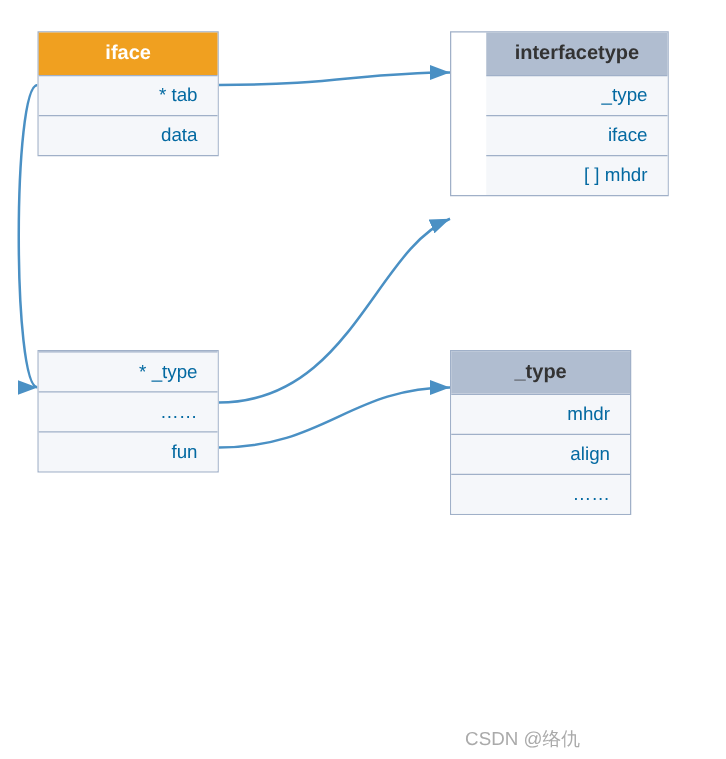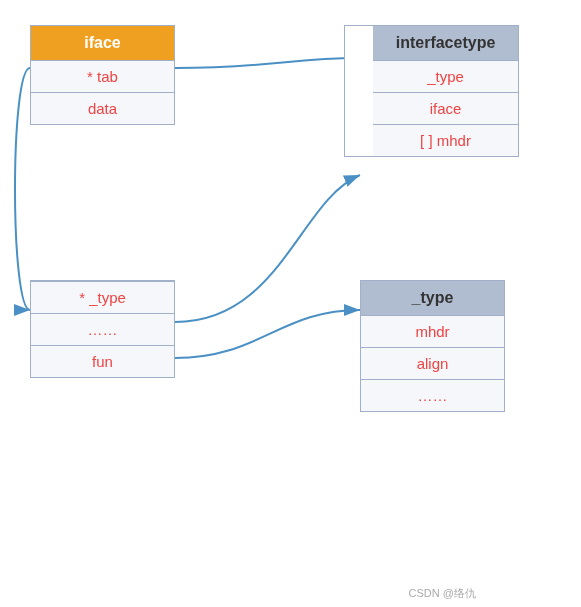--- a/index.html
+++ b/index.html
@@ -50,50 +50,50 @@
       background: #f0a020;
       color: #fff;
     }
 
     .struct-header.gray {
       background: #b0bdd0;
       color: #333;
     }
 
     .struct-row {
-      text-align: center;
+      text-align: right;
       padding: 7px 16px;
       border-top: 1.5px solid #a0b0c8;
       background: #f5f7fa;
-      color: #ef4444;
+      color: #0369a1;
       font-size: 15px;
     }
 
     
     .watermark {
       position: absolute;
       bottom: 6px;
-      right: 0;
-      font-size: 11px;
+      right: 12px;
+      font-size: 15px;
       color: #aaa;
       z-index: 10;
     }
   </style>
 </head>
 <body>
 
 <div class="diagram-container">
 
   <div class="struct-box" style="left:30px; top:25px; width:145px;">
     <div class="struct-header orange">iface</div>
     <div class="struct-row">* tab</div>
     <div class="struct-row">data</div>
   </div>
 
-  <div class="struct-box" style="left:344px; top:25px; width:175px;padding-left:28px;">
+  <div class="struct-box" style="left:360px; top:25px; width:175px;padding-left:28px;">
     <div class="struct-header gray">interfacetype</div>
     <div class="struct-row">_type</div>
     <div class="struct-row">iface</div>
     <div class="struct-row">[ ] mhdr</div>
   </div>
 
   <div class="struct-box" style="left:30px; top:280px; width:145px;">
     <div class="struct-row">* _type</div>
     <div class="struct-row">……</div>
     <div class="struct-row">fun</div>

